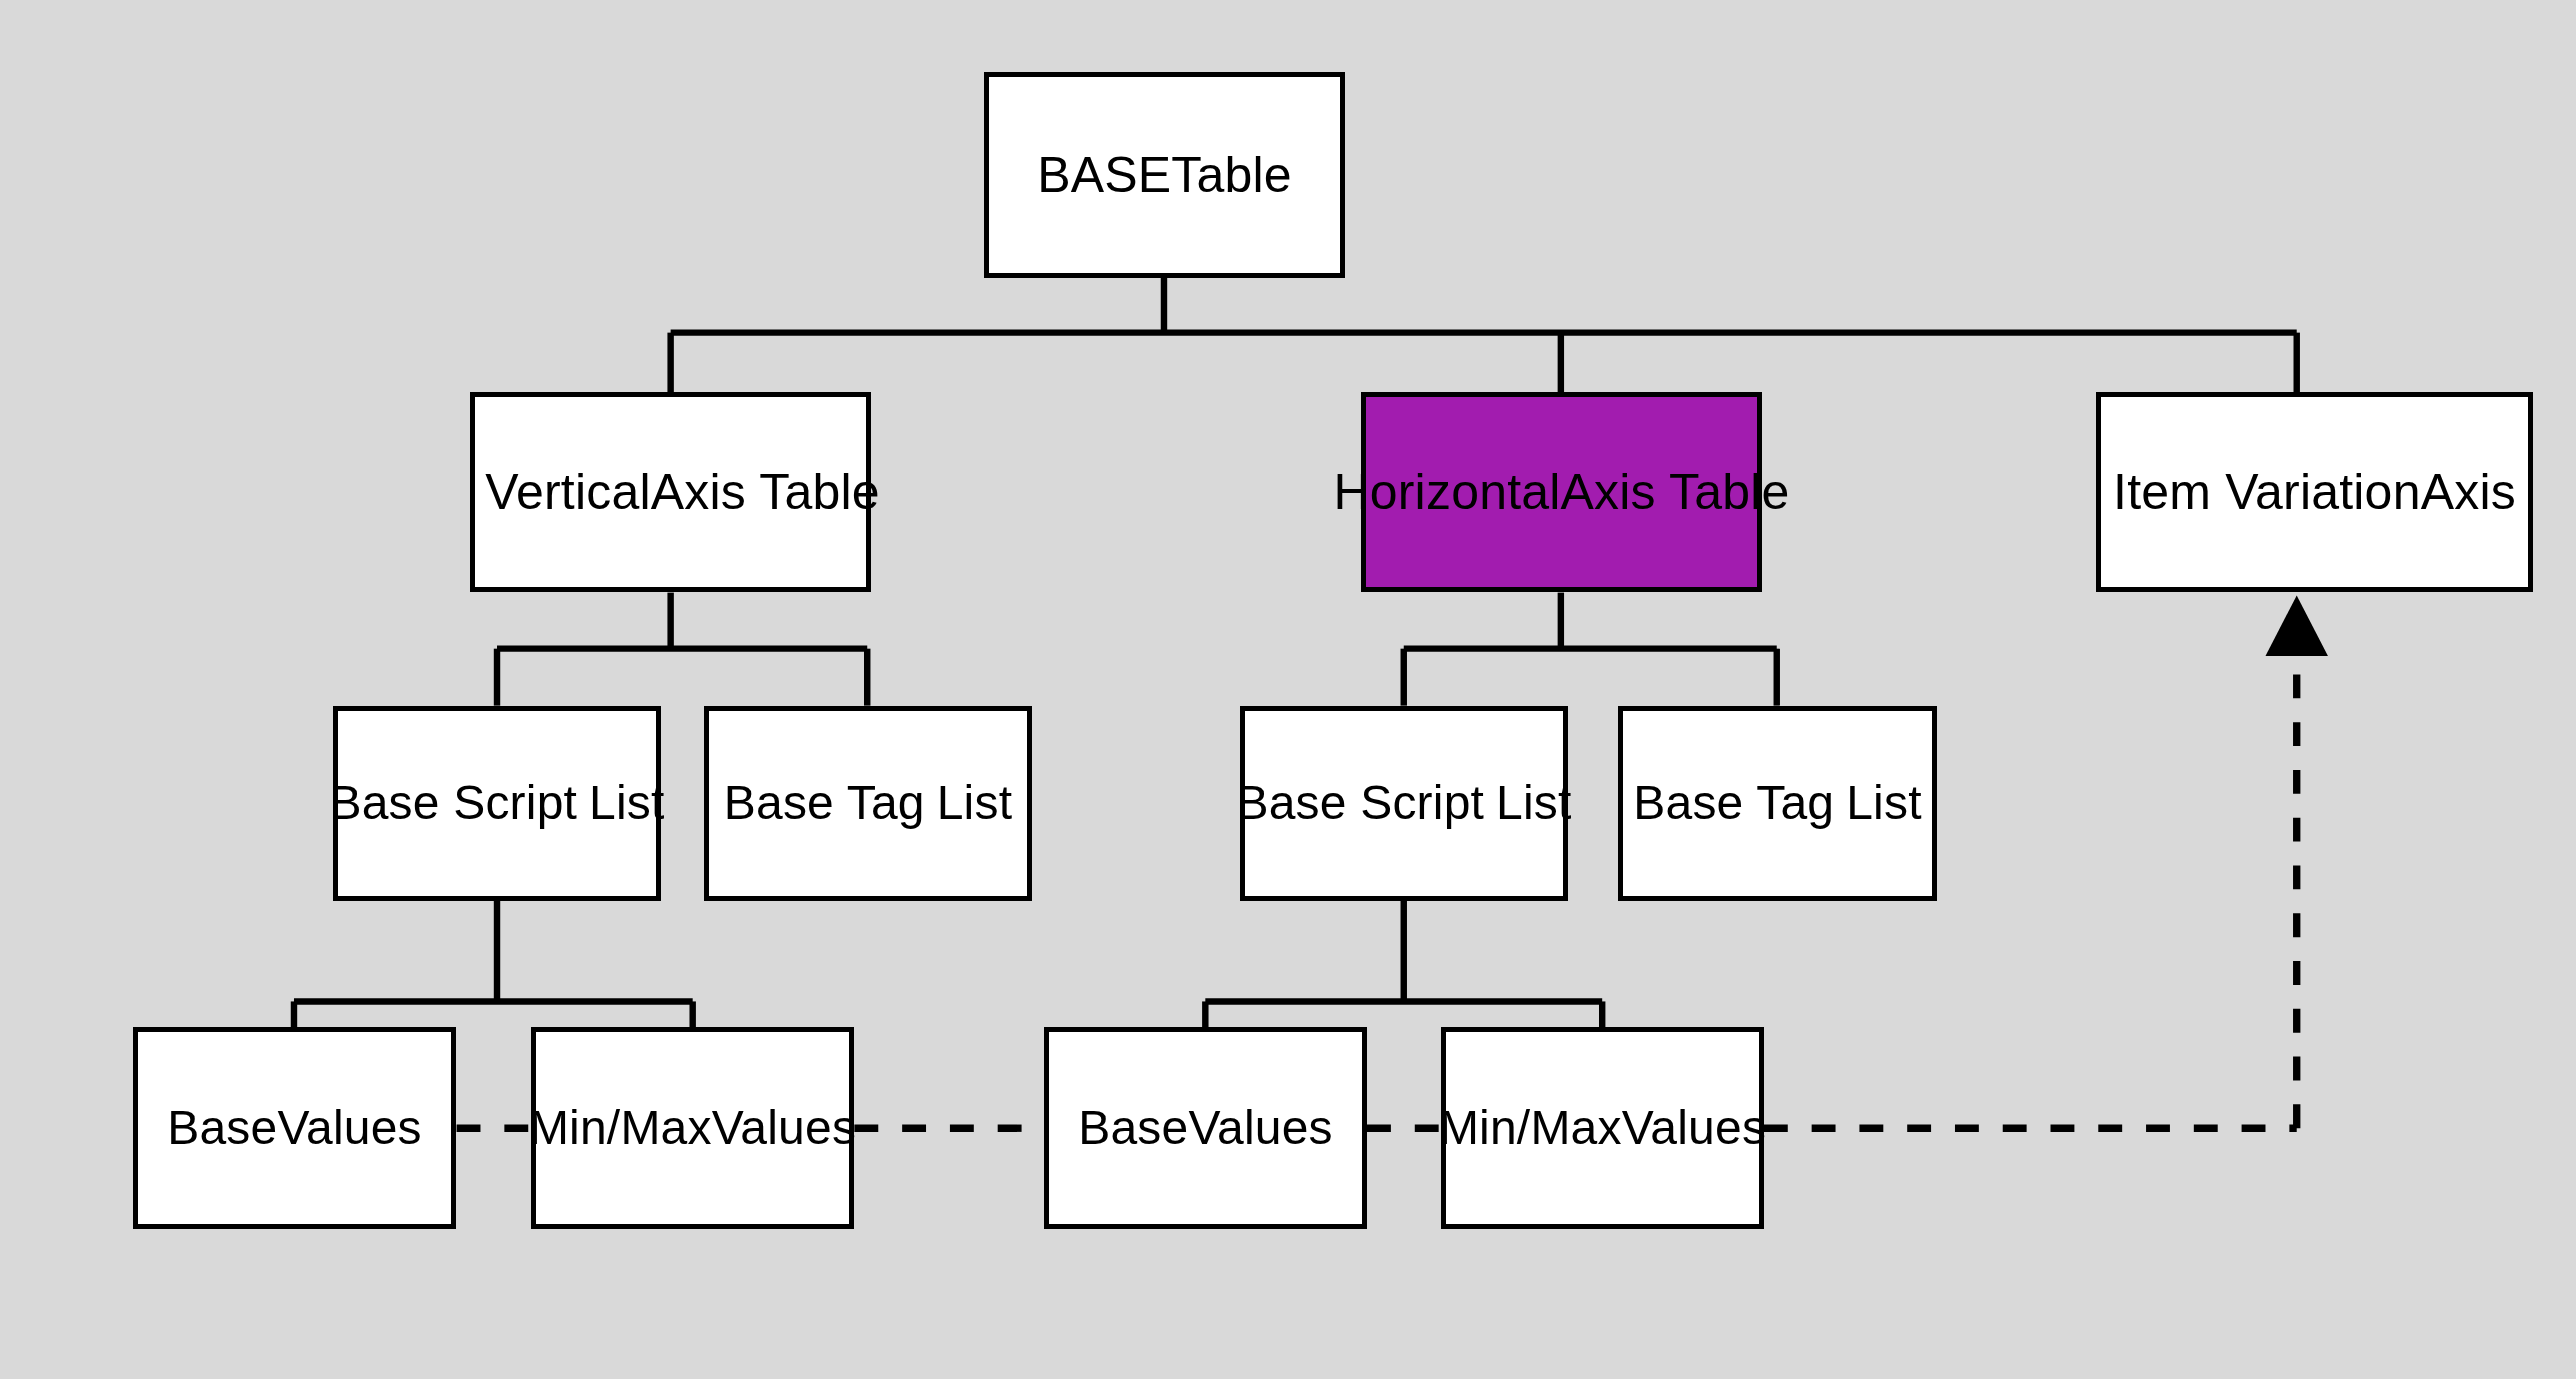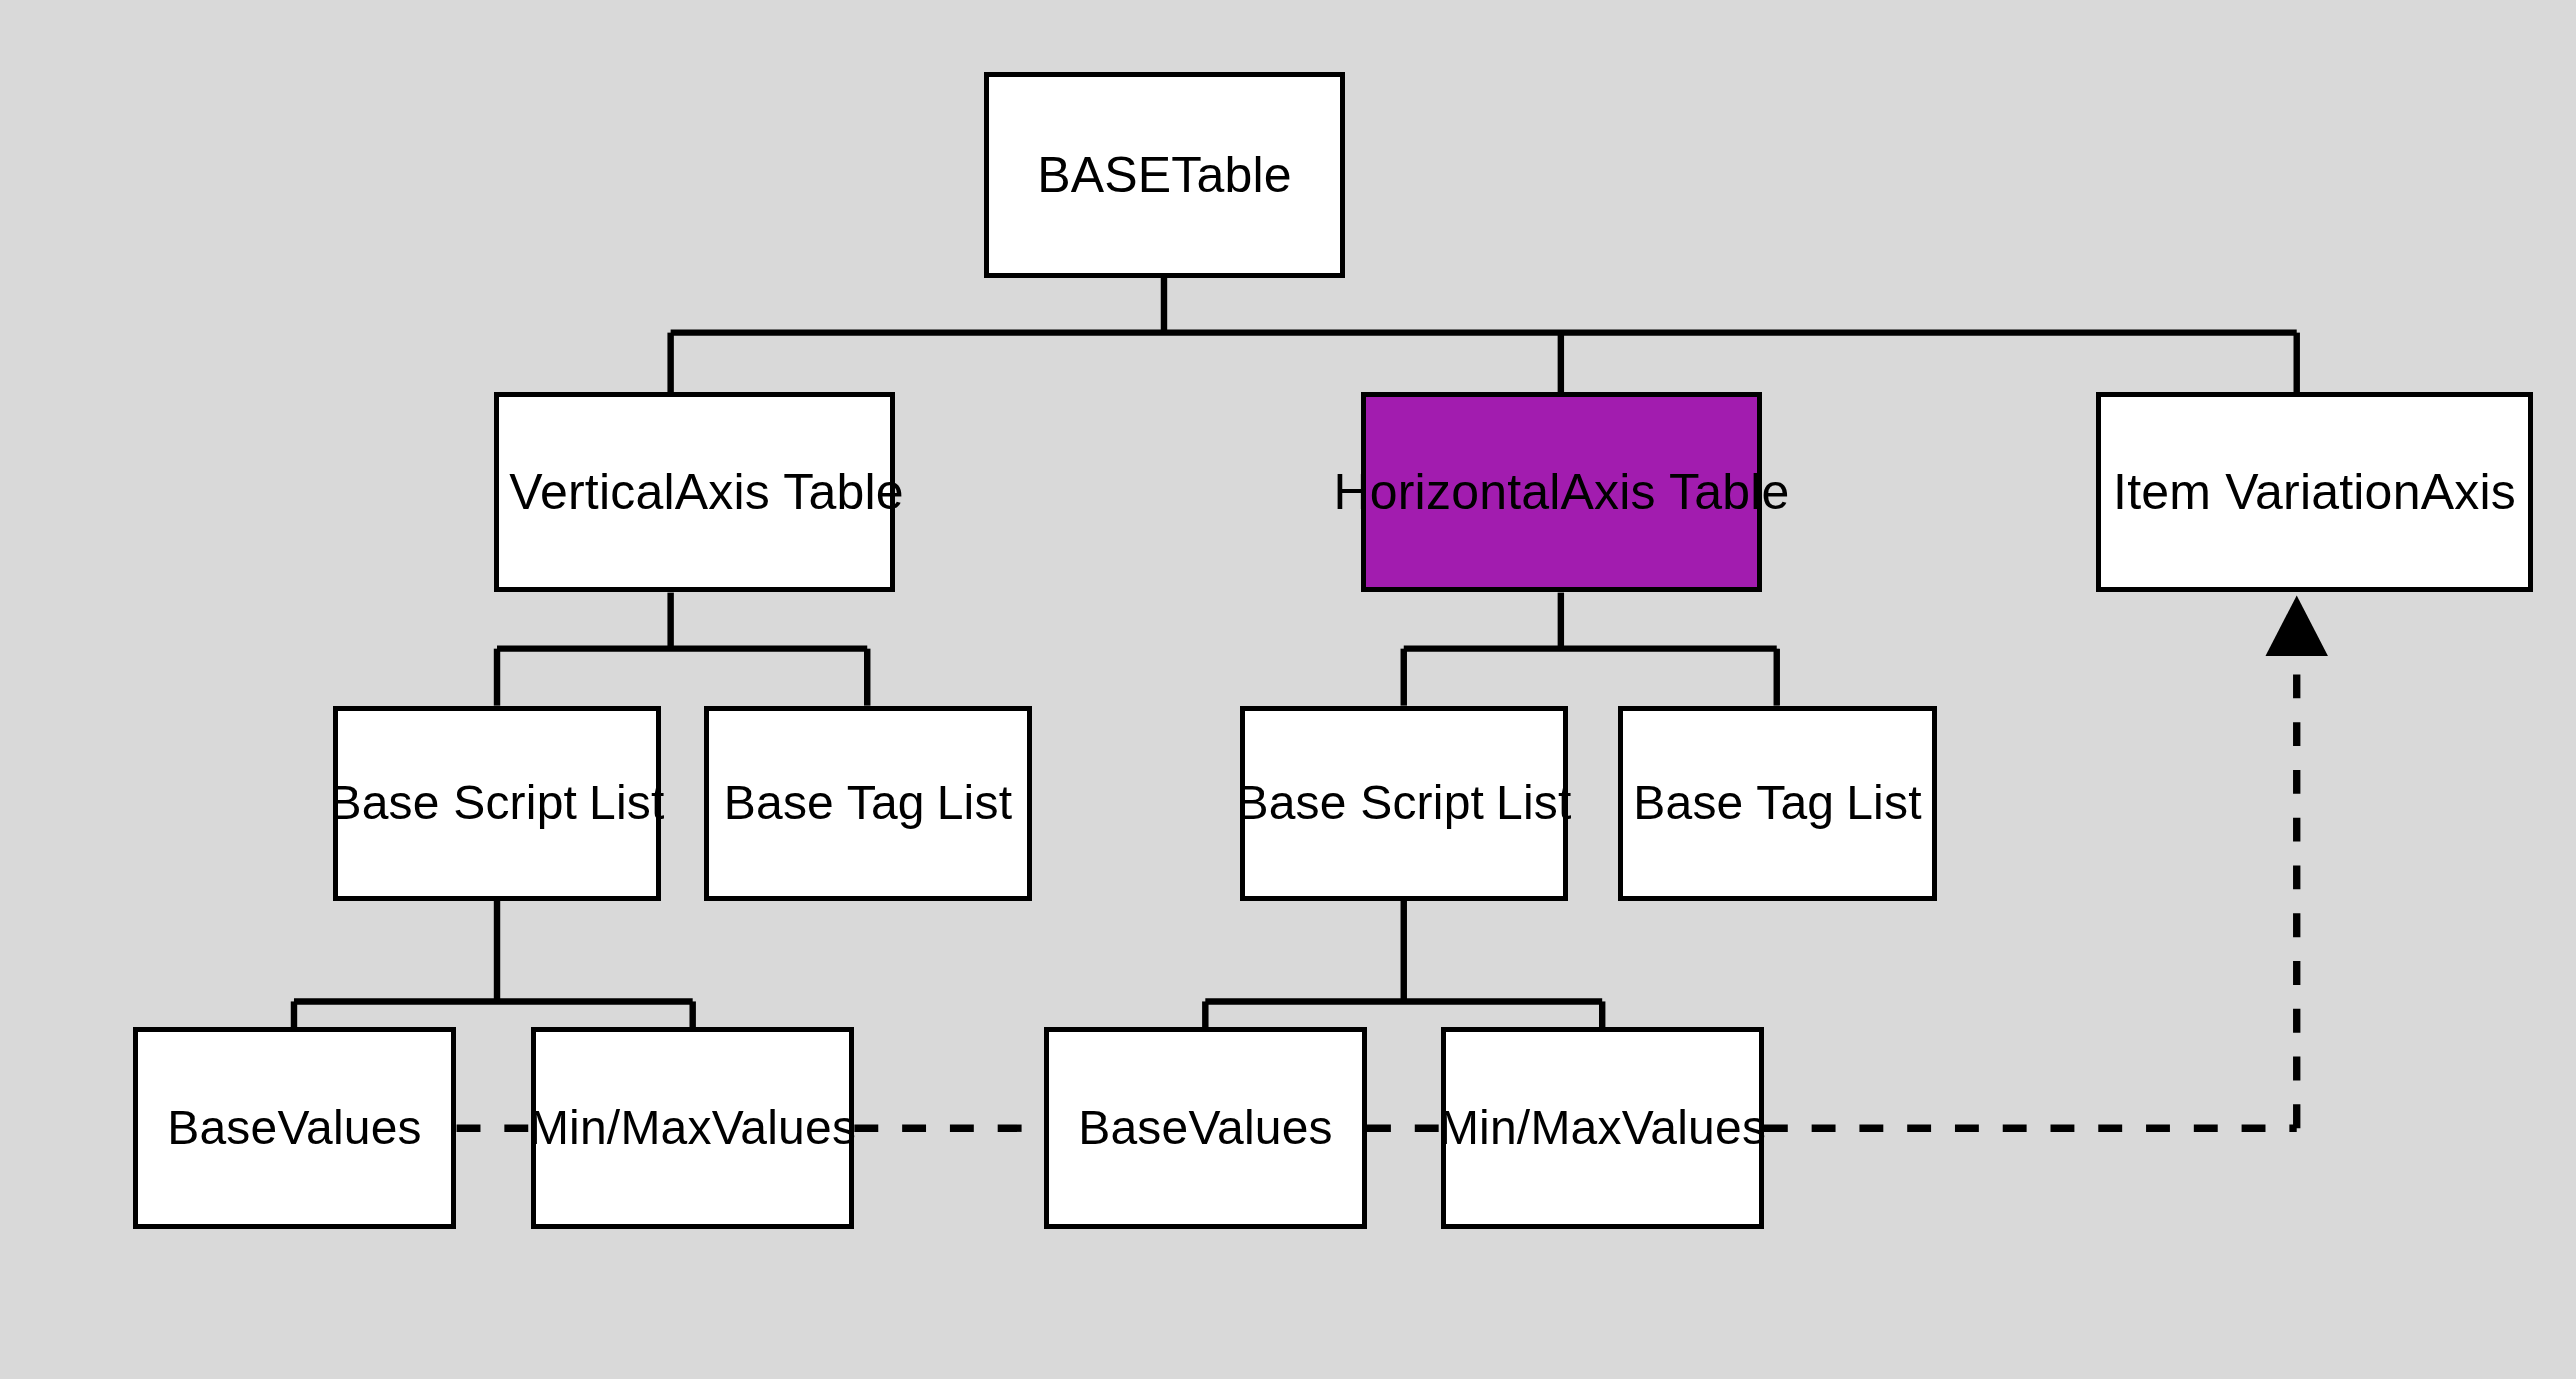--- a/index.html
+++ b/index.html
@@ -94,21 +94,21 @@
     </g>
 
     <polygon points="2500,648 2466,714 2534,714" fill="#000000"></polygon>
   </svg>
 
   <div class="node t-wide" style="left: 984px; top: 72px; width: 361px; height: 206px; background: rgb(255, 255, 255); border-color: rgb(0, 0, 0);">
     <span class="line">BASE</span>
     <span class="line">Table</span>
   </div>
 
-  <div class="node t-wide" style="left: 494px; top: 392px; width: 401px; height: 200px; background: rgb(255, 255, 255); border-color: rgb(0, 0, 0); padding-left: 24px;">
+  <div class="node t-wide" style="left: 470px; top: 392px; width: 401px; height: 200px; background: rgb(255, 255, 255); border-color: rgb(0, 0, 0); padding-left: 24px;">
     <span class="line">Vertical</span>
     <span class="line">Axis Table</span>
   </div>
 
   <div class="node t-wide" style="left: 1361px; top: 392px; width: 401px; height: 200px; background: #a21caf; border-color: rgb(0, 0, 0);">
     <span class="line">Horizontal</span>
     <span class="line">Axis Table</span>
   </div>
 
   <div class="node t-wide" style="left: 2096px; top: 392px; width: 437px; height: 200px; background: rgb(255, 255, 255); border-color: rgb(0, 0, 0);">

